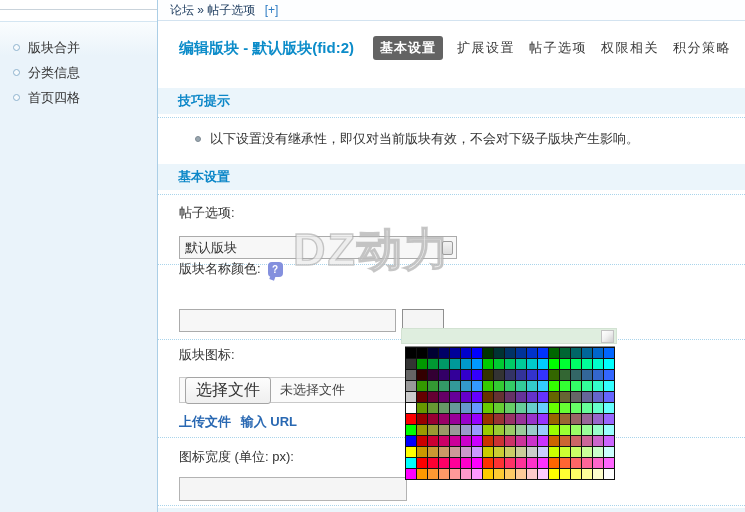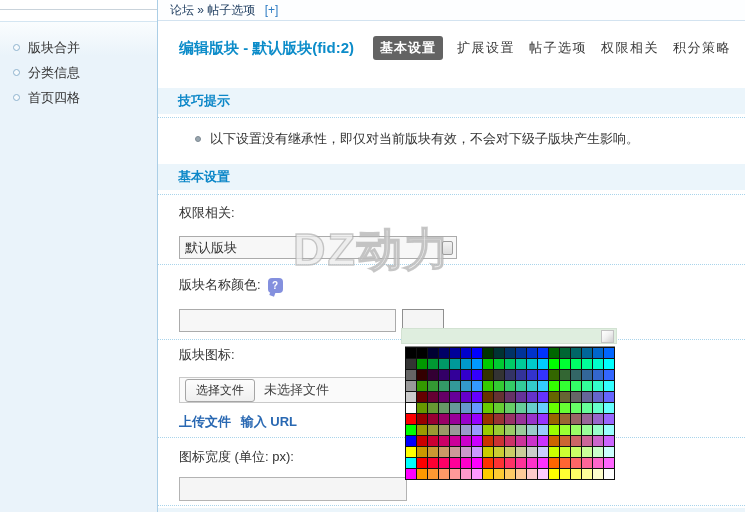--- a/index.html
+++ b/index.html
@@ -45,21 +45,21 @@
   .dotline { position:absolute; left:0; width:100%; border-top:1px dotted #A9D4EB; }
   .dl1 { top:117px; } .dl2 { top:194px; } .dl3 { top:264px; } .dl4 { top:339px; }
   .dl5 { top:437px; } .dl6 { top:505px; }
 
   .tip-row { position:absolute; left:37px; top:130px; font-size:13px; color:#333; display:flex; align-items:center; }
   .tip-bullet { display:inline-block; width:6px; height:6px; border-radius:50%;
                 background:#9AA7B0; border:1px solid #7E8A93; margin-right:9px; flex:0 0 auto; }
 
   .field-label { position:absolute; left:21px; font-size:13px; color:#333; white-space:nowrap; }
   .lbl-name { top:204px; }
-  .lbl-color { top:276px; display:flex; align-items:center; }
+  .lbl-color { top:260px; display:flex; align-items:center; }
   .lbl-icon { top:346px; }
   .lbl-width { top:448px; }
 
   .tfield { position:absolute; background:#F7F7F7; border:1px solid #ABABAB; font-size:13px;
             color:#333; padding:0 5px; }
   .in-name  { left:21px; top:236px; width:278px; height:23px; }
   .in-color { left:21px; top:309px; width:217px; height:23px; }
   .in-width { left:21px; top:477px; width:228px; height:24px; background:#F5F5F5; border-color:#B3B3B3; }
 
   .input-adorn { position:absolute; left:284px; top:241px; width:11px; height:14px;
@@ -71,21 +71,21 @@
                text-align:center; line-height:15px; cursor:pointer; }
   .help-icon::after { content:""; position:absolute; left:2px; bottom:-3px; width:5px; height:5px;
                       background:#8490DE; transform:rotate(20deg); }
 
   .color-btn { position:absolute; left:244px; top:309px; width:42px; height:23px;
                background:#F5F5F5; border:1px solid #8F8F8F; cursor:pointer; }
 
   .file-box { position:absolute; left:21px; top:377px; width:278px; height:26px;
               background:#FAFAFA; border:1px solid #C9C9C9; display:flex; align-items:center;
               padding-left:5px; cursor:pointer; }
-  .file-btn { font-size:12px; color:#333; background:linear-gradient(#FDFDFD,#EFEFEF);
+  .file-btn { font-size:16px; color:#333; background:linear-gradient(#FDFDFD,#EFEFEF);
               border:1px solid #A5A5A5; border-radius:3px; padding:2px 10px; cursor:pointer; white-space:nowrap; }
   .file-status { font-size:13px; color:#444; margin-left:9px; white-space:nowrap; }
 
   .link-row { position:absolute; left:21px; top:413px; font-size:13px; font-weight:bold; }
   .link-row a { color:#2968B2; text-decoration:none; cursor:pointer; margin-right:6px; }
 
   
   .watermark { position:absolute; z-index:5; pointer-events:none; white-space:nowrap; }
   .wm1 { left:293px; top:220px; font-size:45px; font-weight:bold; color:rgba(255,255,255,0.55);
          -webkit-text-stroke:1.3px rgba(160,160,160,0.55);
@@ -153,21 +153,21 @@
     <div class="dotline dl1"></div>
 
     <div class="tip-row">
       <span class="tip-bullet"></span>
       <span>以下设置没有继承性，即仅对当前版块有效，不会对下级子版块产生影响。</span>
     </div>
 
     <div class="band band-basic">基本设置</div>
     <div class="dotline dl2"></div>
 
-    <div class="field-label lbl-name">权限相关:</div>
+    <div class="field-label lbl-name">帖子选项:</div>
     <input class="tfield in-name" type="text" value="默认版块" style="">
     <div class="input-adorn"></div>
     <div class="dotline dl3"></div>
 
     <div class="field-label lbl-color">
       <span>版块名称颜色:</span>
       <span class="help-icon">?</span>
     </div>
     <input class="tfield in-color" type="text" value="" style="">
     <button class="color-btn"></button>

